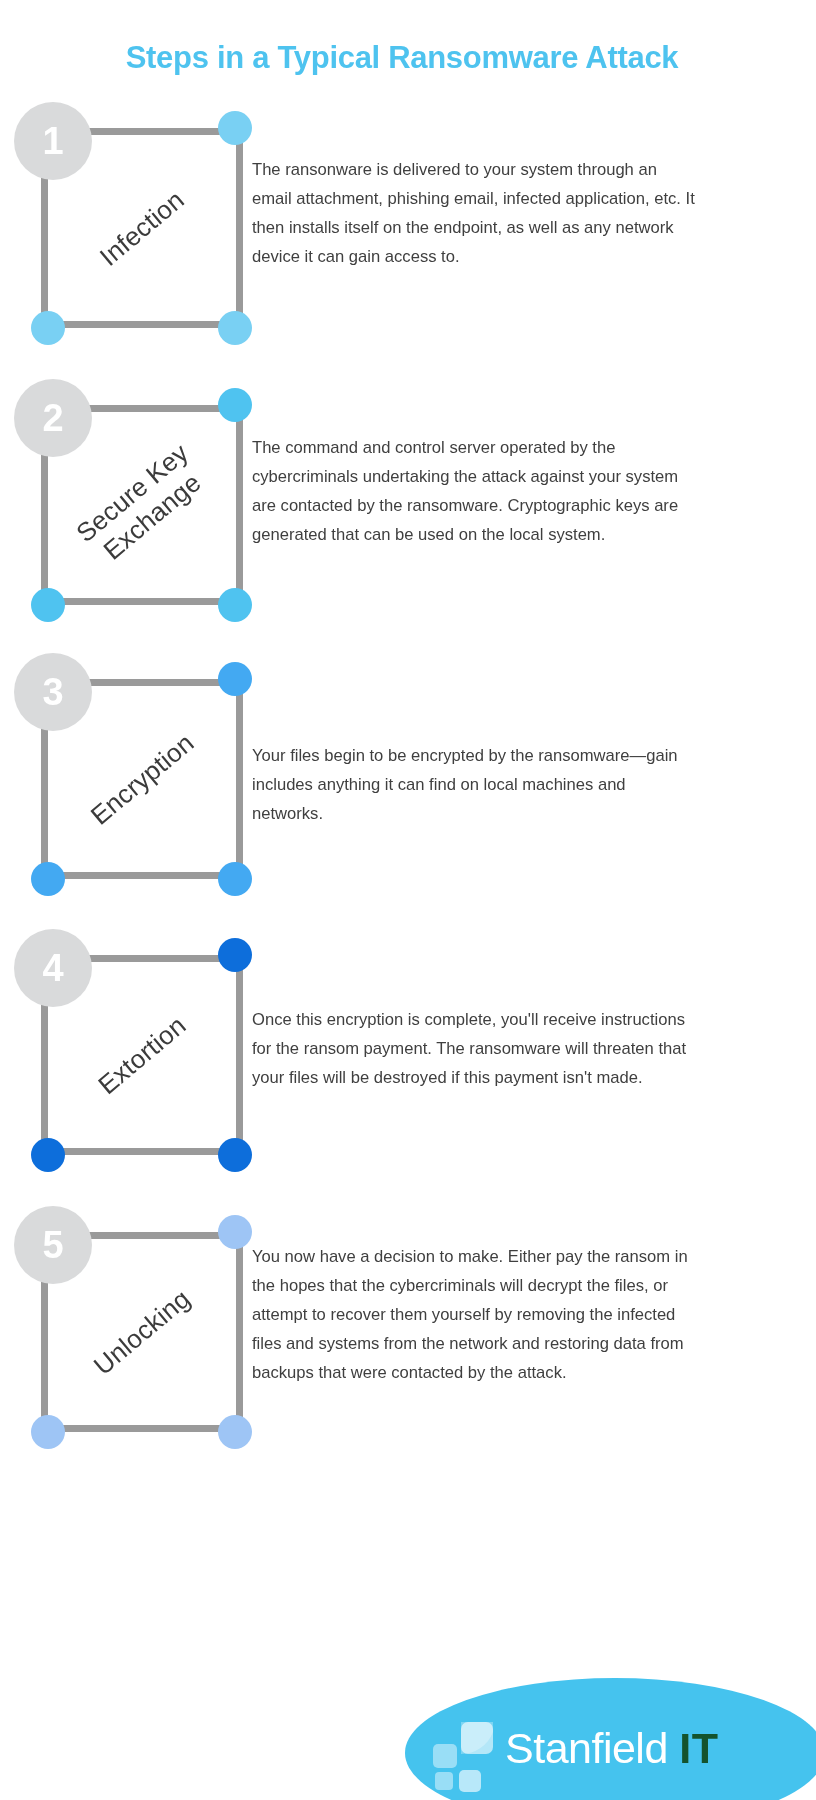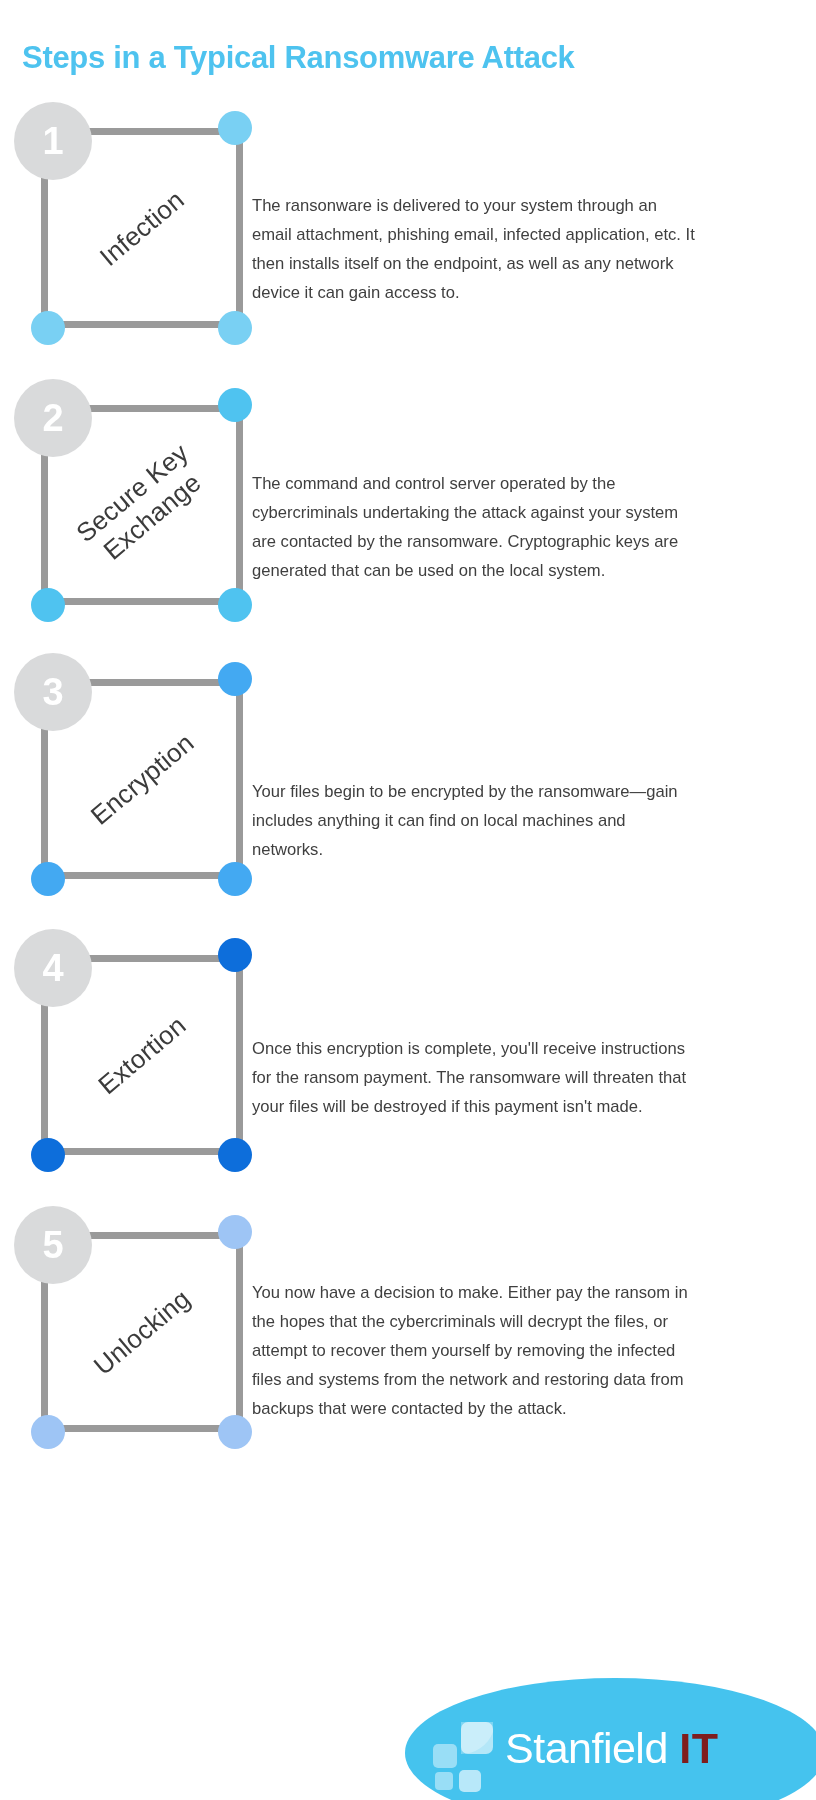--- a/index.html
+++ b/index.html
@@ -24,20 +24,21 @@
     position: absolute;
     left: 22px;
     top: 38px;
     width: 760px;
     font-size: 31px;
     font-weight: bold;
     letter-spacing: -0.3px;
     color: #4ec3ef;
     line-height: 40px;
     white-space: nowrap;
+    text-align: center;
   }
 
   
   .step {
     position: absolute;
     left: 0;
     width: 816px;
   }
 
   
@@ -109,21 +110,20 @@
   }
 
   
   .desc {
     position: absolute;
     left: 252px;
     width: 447px;
     font-size: 16.6px;
     line-height: 29px;
     color: #3f3f3f;
-    margin-top: 36px;
   }
 
   
   #logo {
     position: absolute;
     left: 405px;
     top: 1678px;
     width: 420px;
     height: 150px;
     border-radius: 50%;
@@ -142,21 +142,21 @@
     left: 100px;
     top: 44px;
     font-size: 43px;
     color: #ffffff;
     letter-spacing: -0.5px;
     white-space: nowrap;
     line-height: 52px;
     font-weight: 400;
   }
   #logo-text .it {
-    color: #7f1d1d;
+    color: #14532d;
     font-weight: bold;
     letter-spacing: 0.5px;
   }
 </style>
 </head>
 <body>
 
 <div id="page">
 
   <h1 id="title" style="color: rgb(78, 195, 239);">Steps in a Typical Ransomware Attack</h1>
@@ -200,21 +200,21 @@
 
   <div class="step" id="step-4" style="top:955px">
     <div class="frame"></div>
     <div class="dot dot-tr" style="background: rgb(13, 110, 219);"></div>
     <div class="dot dot-bl" style="background: rgb(13, 110, 219);"></div>
     <div class="dot dot-br" style="background: rgb(13, 110, 219);"></div>
     <div class="numcircle">4</div>
     <div class="steplabel">
       <span>Extortion</span>
     </div>
-    <div class="desc" style="top:43px">Once this encryption is complete, you'll receive instructions for the ransom payment. The ransomware will threaten that your files will be destroyed if this payment isn't made.</div>
+    <div class="desc" style="top:50px">Once this encryption is complete, you'll receive instructions for the ransom payment. The ransomware will threaten that your files will be destroyed if this payment isn't made.</div>
   </div>
 
   <div class="step" id="step-5" style="top:1232px">
     <div class="frame"></div>
     <div class="dot dot-tr" style="background: rgb(158, 197, 245);"></div>
     <div class="dot dot-bl" style="background: rgb(158, 197, 245);"></div>
     <div class="dot dot-br" style="background: rgb(158, 197, 245);"></div>
     <div class="numcircle">5</div>
     <div class="steplabel">
       <span>Unlocking</span>

